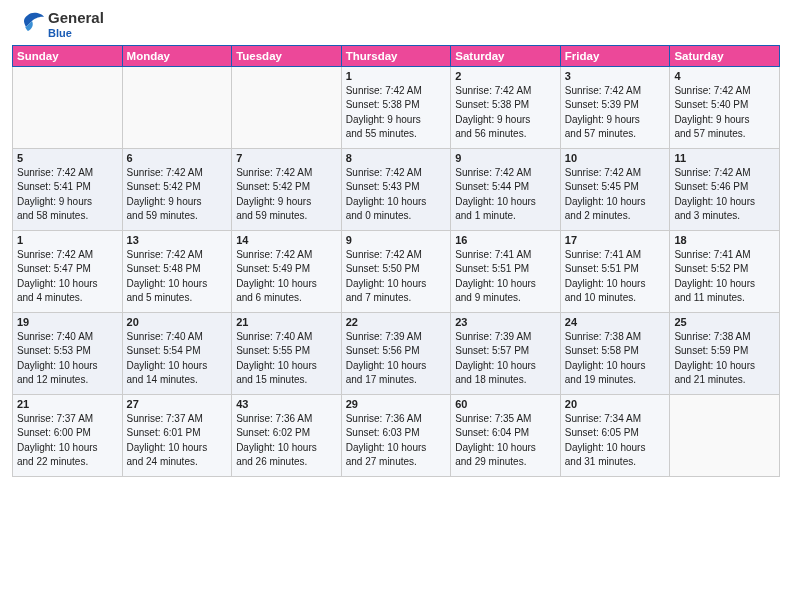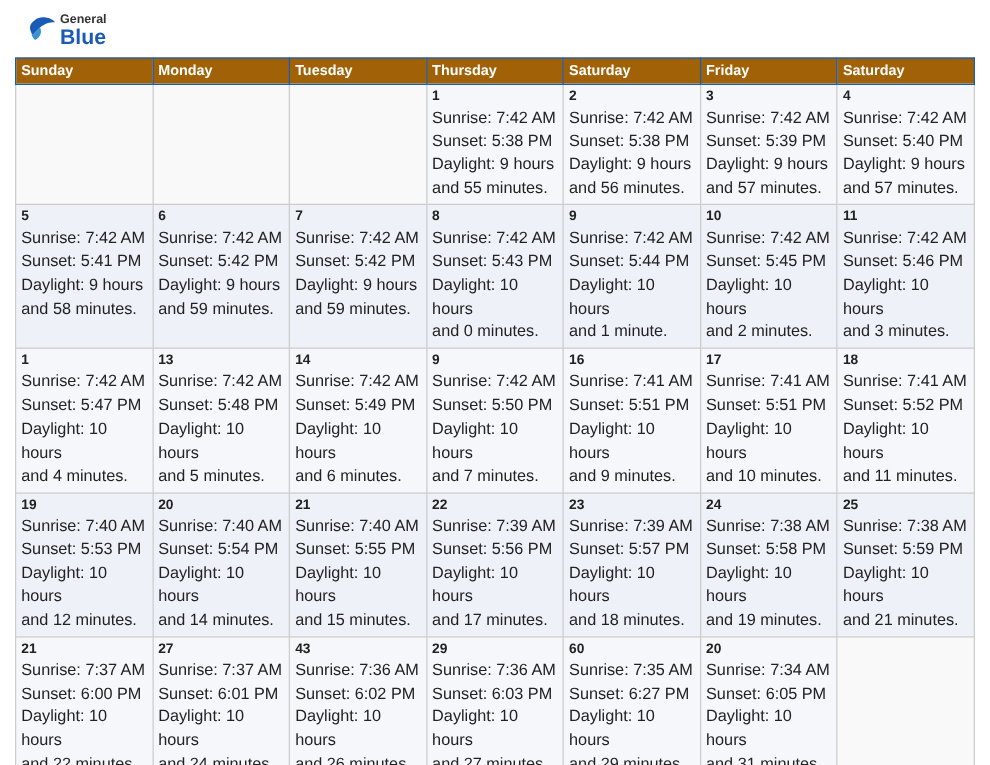--- a/index.html
+++ b/index.html
@@ -36,21 +36,21 @@
     .cal-subtitle {
       font-size: 13px;
       color: #444;
     }
     table {
       width: 100%;
       border-collapse: collapse;
       table-layout: fixed;
     }
     thead tr th {
-      background-color: #a16207;
+      background-color: #ec4899;
       color: #fff;
       font-size: 11.5px;
       font-weight: bold;
       padding: 4px 4px;
       text-align: left;
       border: 1px solid #1a5cb5;
     }
     tbody tr td {
       border: 1px solid #ccc;
       vertical-align: top;
@@ -66,39 +66,39 @@
     tbody tr:nth-child(even) td {
       background: #eef1f7;
     }
     .day-num {
       font-weight: bold;
       font-size: 11px;
       margin-bottom: 2px;
     }
     .day-info {
       line-height: 1.45;
-      font-size: 13px;
+      font-size: 10px;
     }
     .empty-cell {
       background: #f9f9f9 !important;
     }
   </style>
 </head>
 <body>
 
 <div class="container">
   <div class="header">
     <div class="logo">
         <svg width="32" height="26" viewBox="0 0 32 26">
     <path d="M16 4 C20 0, 30 2, 32 6 C28 5, 22 8, 20 10 C18 12, 16 14, 14 16 C12 12, 10 8, 16 4Z" fill="#1a5cb5"></path>
     <path d="M20 10 C22 14, 20 18, 16 20 C14 18, 12 14, 14 16 C16 14, 18 12, 20 10Z" fill="#3a8fd5"></path>
   </svg>
         <div>
-    <div style="font-size:10px;font-weight:bold;color:#333;line-height:1.1;">General</div>
-    <div style="font-size:17px;font-weight:bold;color:#1a5cb5;line-height:1.1;">Blue</div>
+    <div style="font-size:15px;font-weight:bold;color:#333;line-height:1.1;">General</div>
+    <div style="font-size:11px;font-weight:bold;color:#1a5cb5;line-height:1.1;">Blue</div>
   </div>
       </div>
     <div class="title-block">
       <div class="cal-title"></div>
       <div class="cal-subtitle"></div>
     </div>
   </div>
 
   <table>
     <thead>
@@ -324,21 +324,21 @@
           <td>
             <div class="day-num">29</div>
             <div class="day-info" style="white-space: pre-line;">Sunrise: 7:36 AM
 Sunset: 6:03 PM
 Daylight: 10 hours
 and 27 minutes.</div>
           </td>
           <td>
             <div class="day-num">60</div>
             <div class="day-info" style="white-space: pre-line;">Sunrise: 7:35 AM
-Sunset: 6:27 PM
+Sunset: 6:04 PM
 Daylight: 10 hours
 and 29 minutes.</div>
           </td>
           <td>
             <div class="day-num">20</div>
             <div class="day-info" style="white-space: pre-line;">Sunrise: 7:34 AM
 Sunset: 6:05 PM
 Daylight: 10 hours
 and 31 minutes.</div>
           </td>

